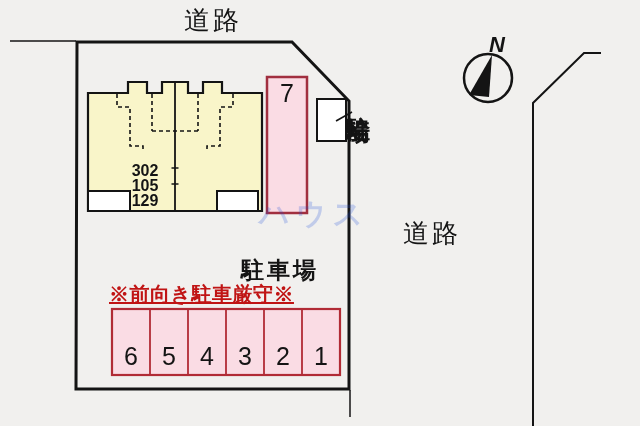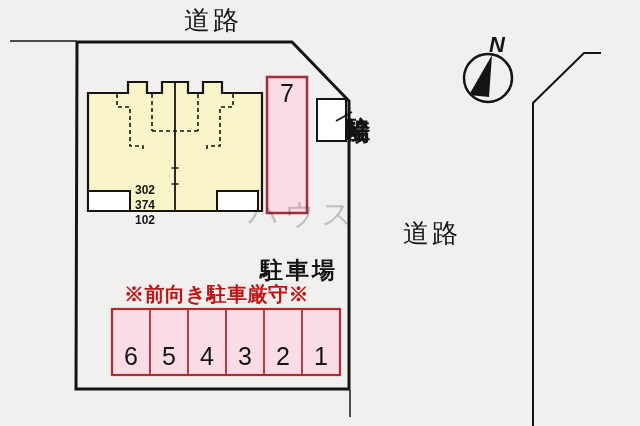--- a/index.html
+++ b/index.html
@@ -13,28 +13,28 @@
   .lbl{position:absolute;white-space:nowrap;color:#141414;}
   .road-lbl{font-size:26px;letter-spacing:3px;text-align:center;}
   .compass-n{font-size:22px;font-weight:bold;font-style:italic;}
   .bike-lbl{
     writing-mode:vertical-rl;text-orientation:upright;
     font-size:24px;font-weight:bold;line-height:27px;letter-spacing:2px;
   }
   .parking-title{font-size:23px;font-weight:bold;letter-spacing:3px;}
   .warning{font-size:20px;font-weight:bold;color:#c01414;letter-spacing:0.5px;}
   .room-col{position:absolute;width:30px;text-align:center;
-    font-size:12px;font-weight:bold;line-height:15px;margin-top:20px;}
+    font-size:16px;font-weight:bold;line-height:15px;}
   .space7-lbl{position:absolute;left:267px;top:79px;width:40px;
     text-align:center;font-size:25px;}
   .space-numbers{position:absolute;left:112px;top:342px;width:228px;
     display:flex;font-size:25px;}
   .space-numbers span{flex:1;text-align:center;}
-  .watermark{position:absolute;left:248px;top:194px;font-size:30px;
-    letter-spacing:6px;color:#0f172a;opacity:0.22;font-weight:normal;}
+  .watermark{position:absolute;left:259px;top:194px;font-size:30px;
+    letter-spacing:6px;color:#1d4ed8;opacity:0.22;font-weight:bold;}
 </style>
 </head>
 <body>
 
 <div class="canvas">
 
   <svg width="640" height="426" viewBox="0 0 640 426">
 
     <line x1="10" y1="41" x2="76" y2="41" stroke="#141414" stroke-width="1.5"></line>
 
@@ -90,28 +90,28 @@
   <div class="watermark">ハウス</div>
 
   <div class="lbl road-lbl" style="left:184px;top:3px;">道路</div>
 
   <div class="lbl road-lbl" style="left:403px;top:216px;">道路</div>
 
   <div class="lbl compass-n" style="left:489px;top:32px;">N</div>
 
   <div class="lbl bike-lbl" style="left:345px;top:97px;">駐輪場</div>
 
-  <div class="lbl parking-title" style="left:241px;top:255px;margin-left:19px;">駐車場</div>
+  <div class="lbl parking-title" style="left:241px;top:255px;">駐車場</div>
 
-  <div class="lbl warning" style="left:124px;top:281px;">※前向き駐車厳守※</div>
+  <div class="lbl warning" style="left:109px;top:281px;text-decoration:underline;">※前向き駐車厳守※</div>
 
   <div class="room-col" style="left:130px;top:163px;">
     <div>302</div>
-    <div>374</div>
-    <div>102</div>
+    <div>105</div>
+    <div>129</div>
   </div>
 
   <div class="space7-lbl">7</div>
 
   <div class="space-numbers">
     <span>6</span>
     <span>5</span>
     <span>4</span>
     <span>3</span>
     <span>2</span>

